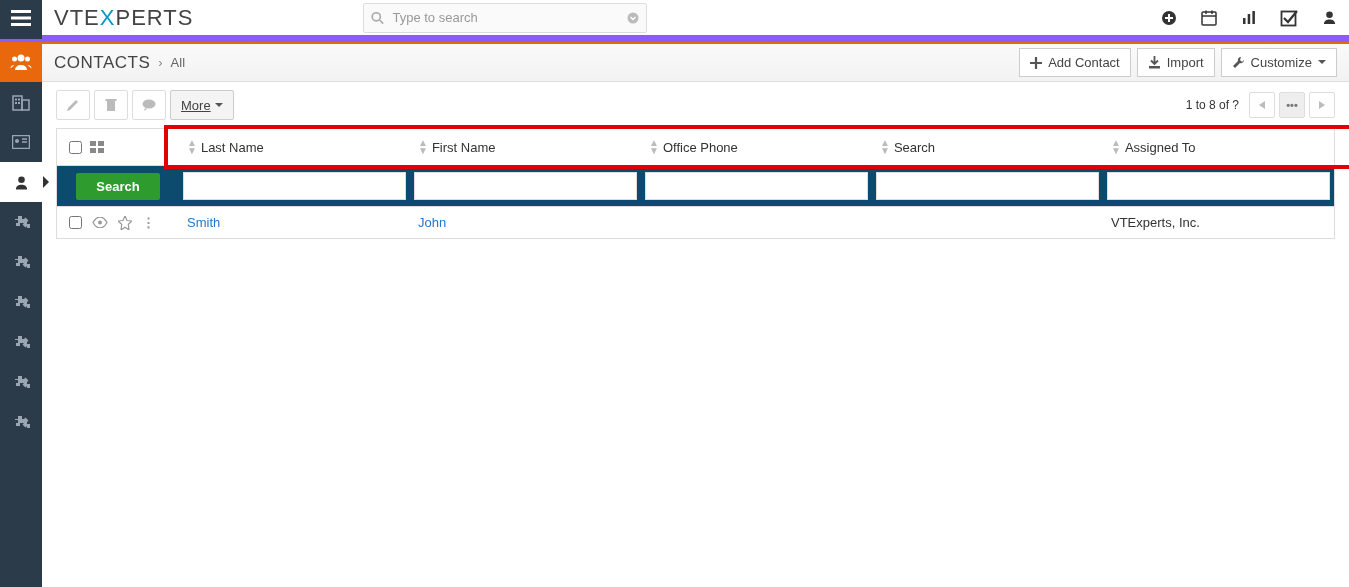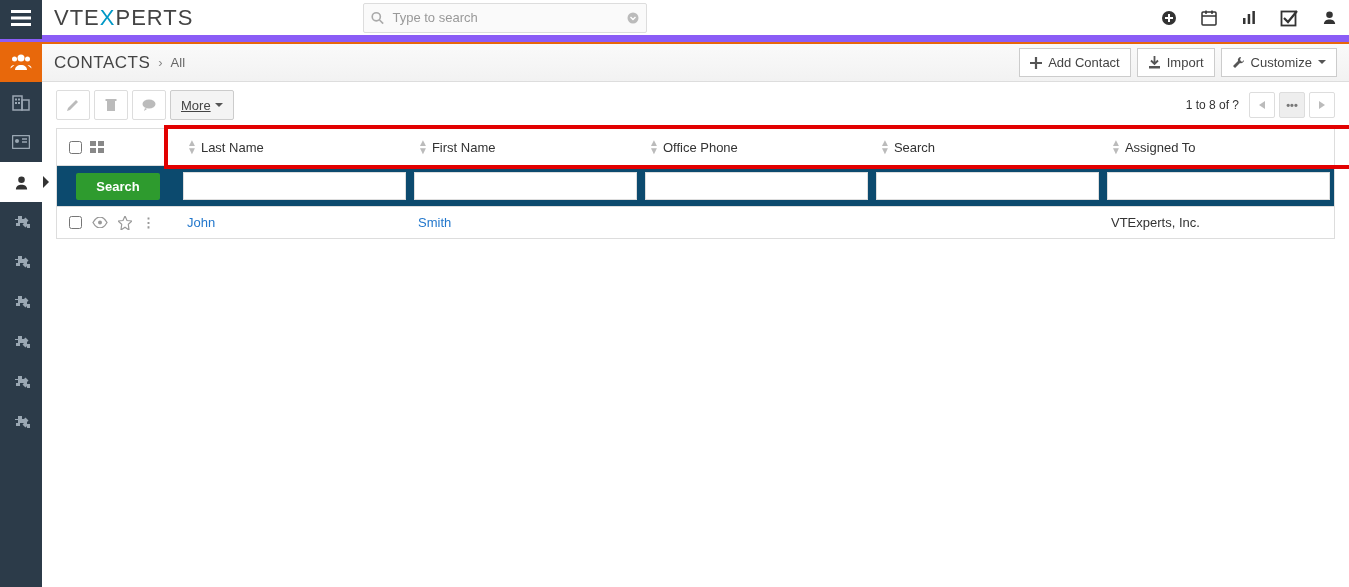--- a/index.html
+++ b/index.html
@@ -321,21 +321,21 @@
                 <circle cx="8" cy="5.5" r="2" fill="#999"></circle>
               </svg>
             </span>
           <span>
               <svg width="14" height="14" viewBox="0 0 14 14">
                 <path d="M7 0l2 4.5 5 .5-3.7 3.3L11 14 7 11.3 3 14l.7-5.7L0 5l5-.5z" fill="none" stroke="#999" stroke-width="1.2"></path>
               </svg>
             </span>
           <span style="color:#999;font-weight:bold;">⋮</span>
         </div>
+        <div class="body-cell link">Smith</div>
         <div class="body-cell link">John</div>
-        <div class="body-cell link">Smith</div>
         <div class="body-cell"></div>
         <div class="body-cell"></div>
         <div class="body-cell">VTExperts, Inc.</div>
       </div>
     </div>
   </div>
 </div>
 
 </body></html>

